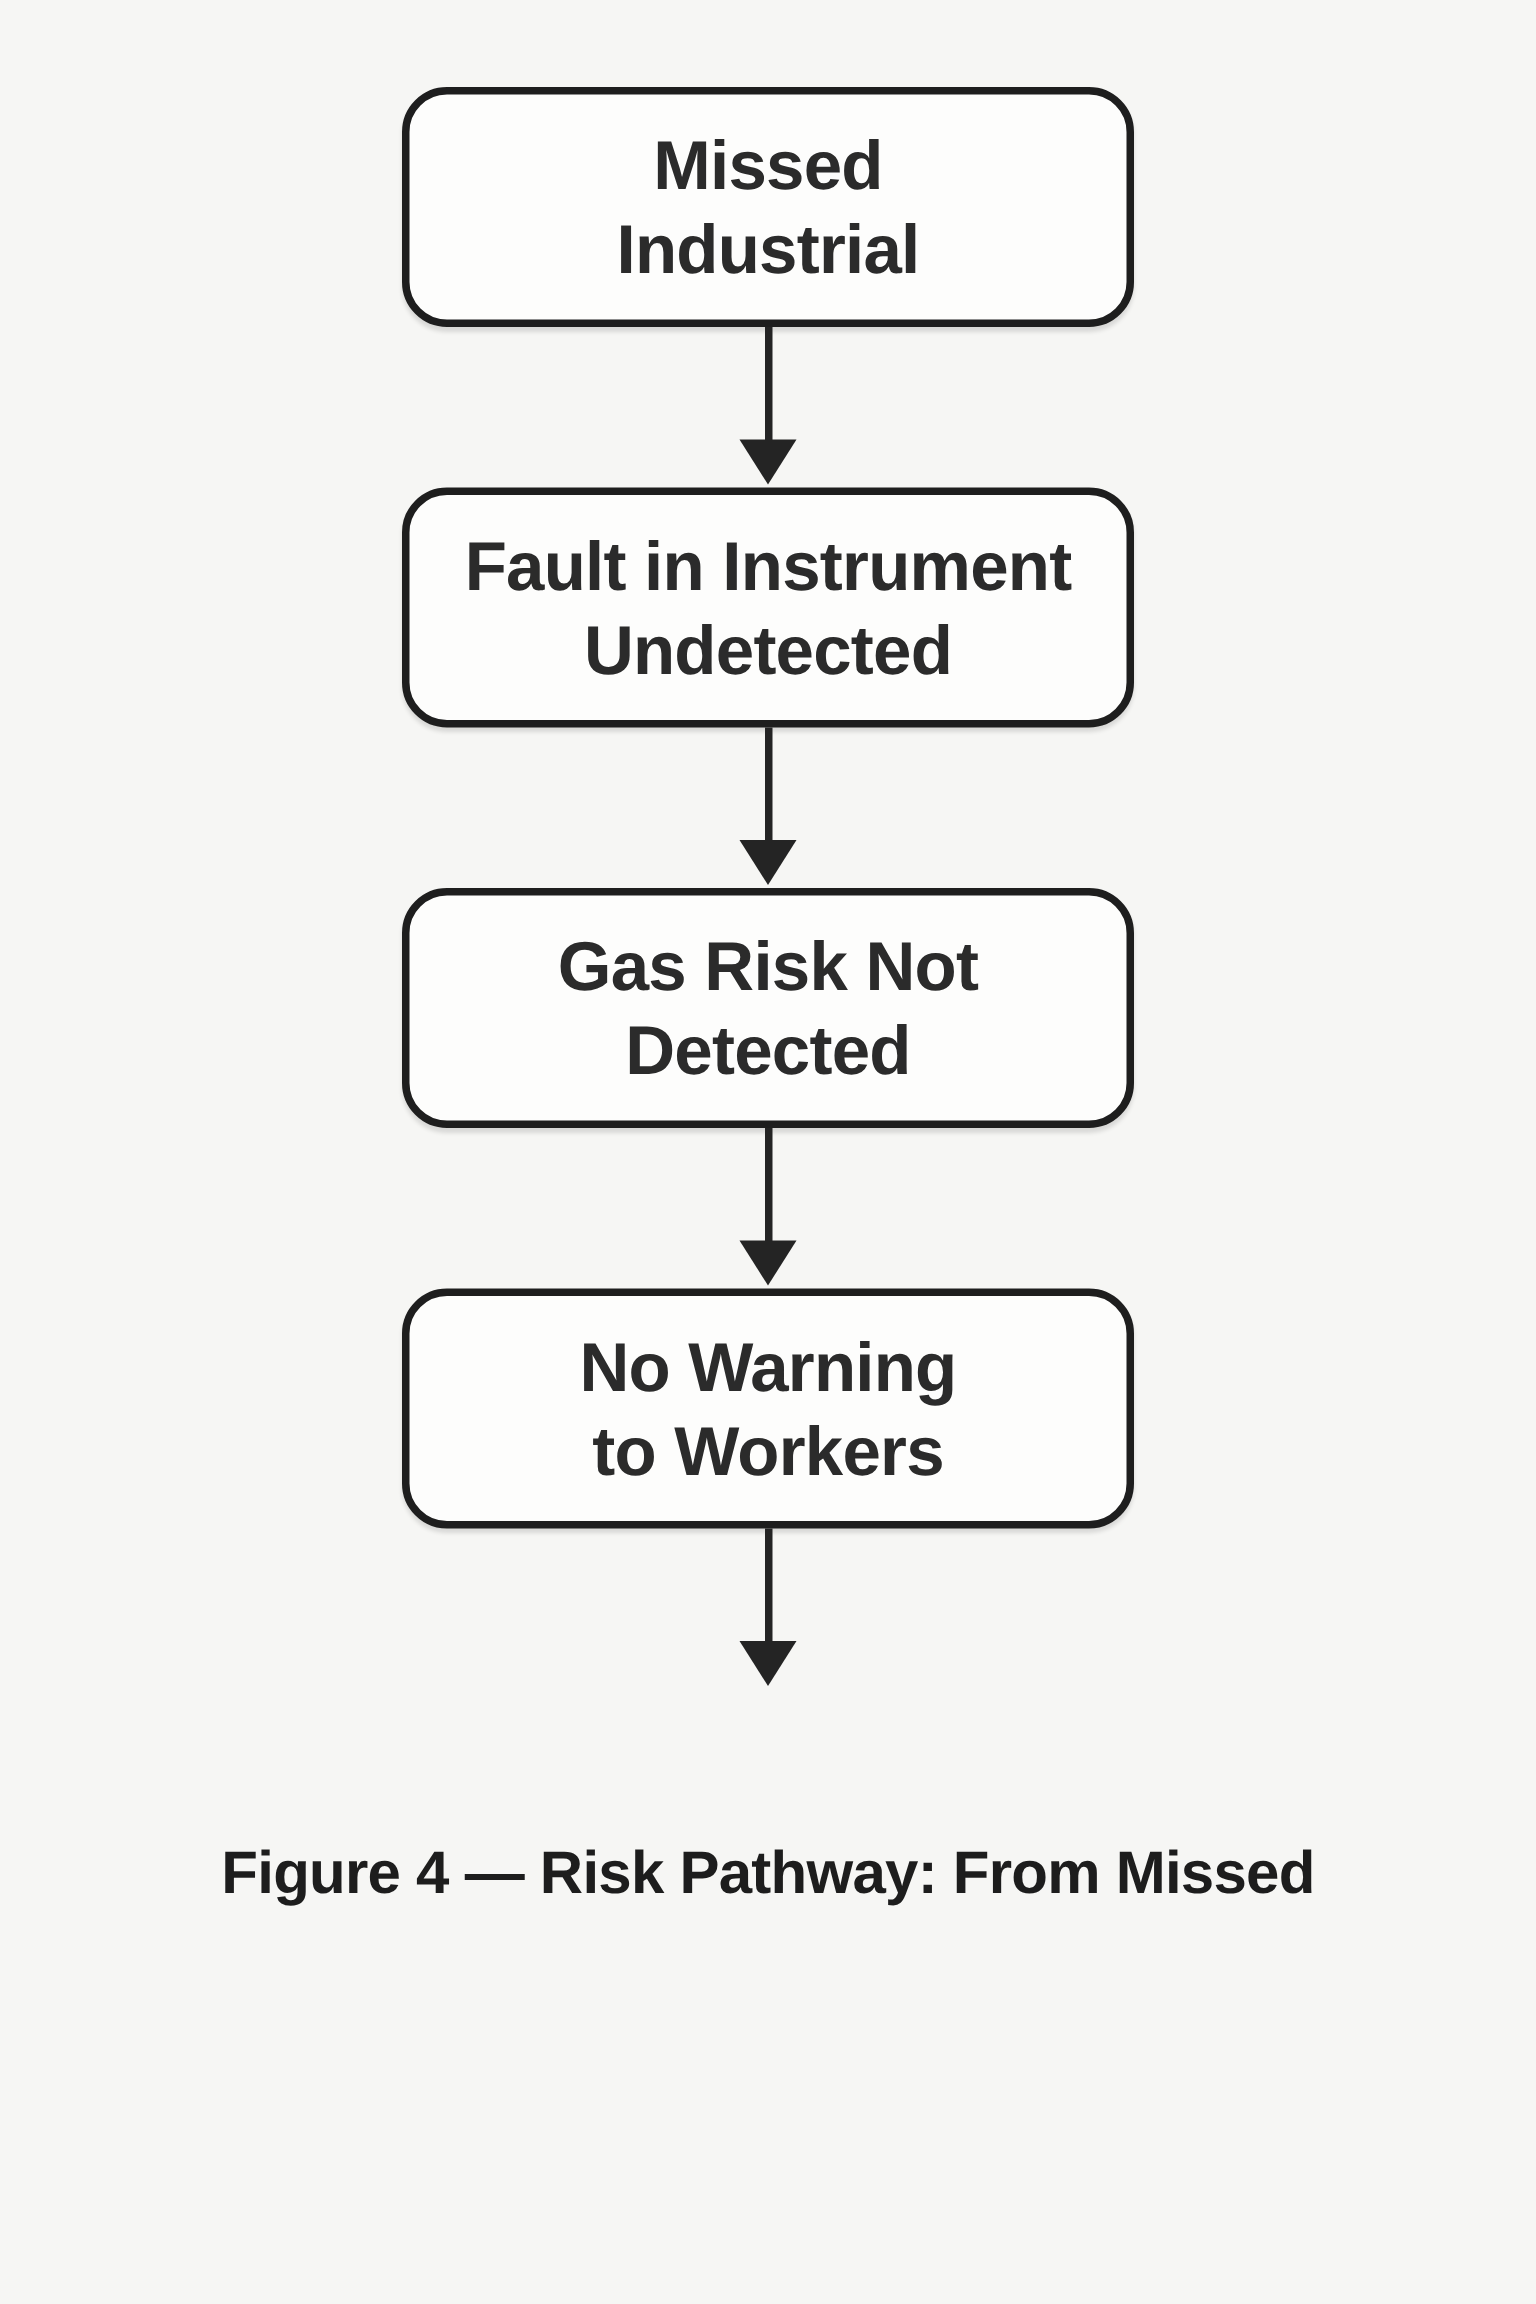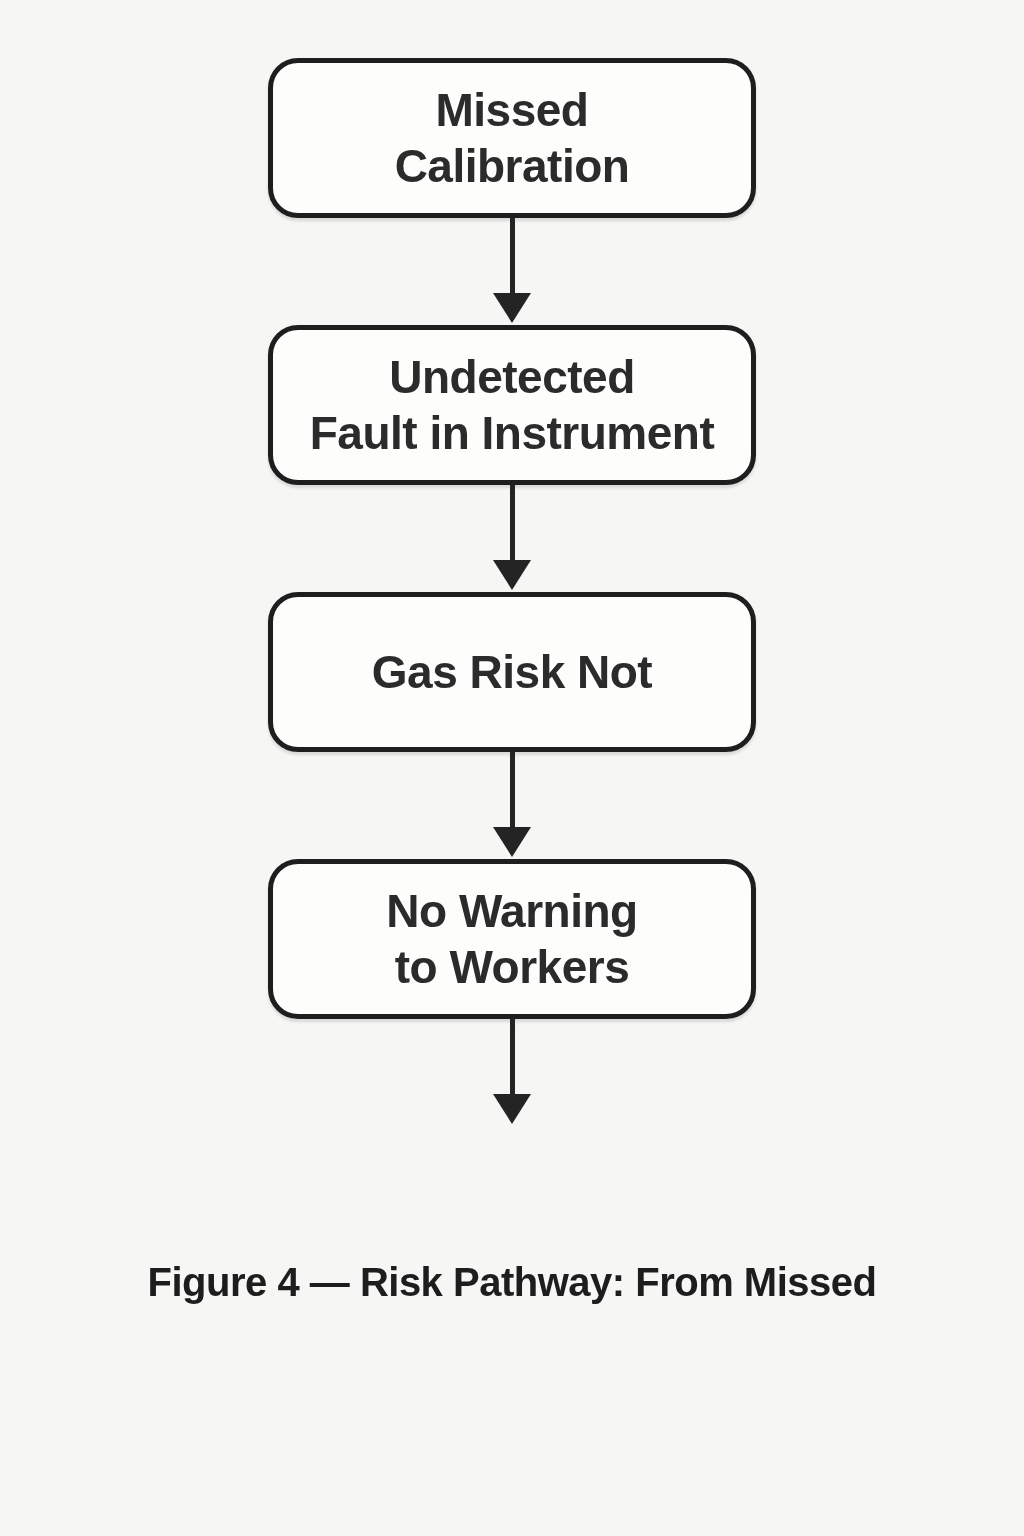--- a/index.html
+++ b/index.html
@@ -78,52 +78,52 @@
     text-align: center;
   }
 
   .caption-line {
     font-size: 40px;
     line-height: 54px;
     font-weight: 600;
     color: #1d1d1d;
     letter-spacing: -0.5px;
     white-space: nowrap;
-    margin-top: 33px;
   }
 </style>
 </head>
 <body>
 
 <div class="page">
 
   <div class="flow">
 
     <div class="node">
       <div class="node-line">Missed</div>
-      <div class="node-line">Calibration</div>
+      <div class="node-line">Industrial</div>
     </div>
 
     <div class="arrow">
       <div class="arrow-line"></div>
       <div class="arrow-head"></div>
     </div>
 
     <div class="node">
+      <div class="node-line">Fault in Instrument</div>
       <div class="node-line">Undetected</div>
-      <div class="node-line">Fault in Instrument</div>
     </div>
 
     <div class="arrow">
       <div class="arrow-line"></div>
       <div class="arrow-head"></div>
     </div>
 
     <div class="node">
       <div class="node-line">Gas Risk Not</div>
+      <div class="node-line">Detected</div>
     </div>
 
     <div class="arrow">
       <div class="arrow-line"></div>
       <div class="arrow-head"></div>
     </div>
 
     <div class="node">
       <div class="node-line">No Warning</div>
       <div class="node-line">to Workers</div>

